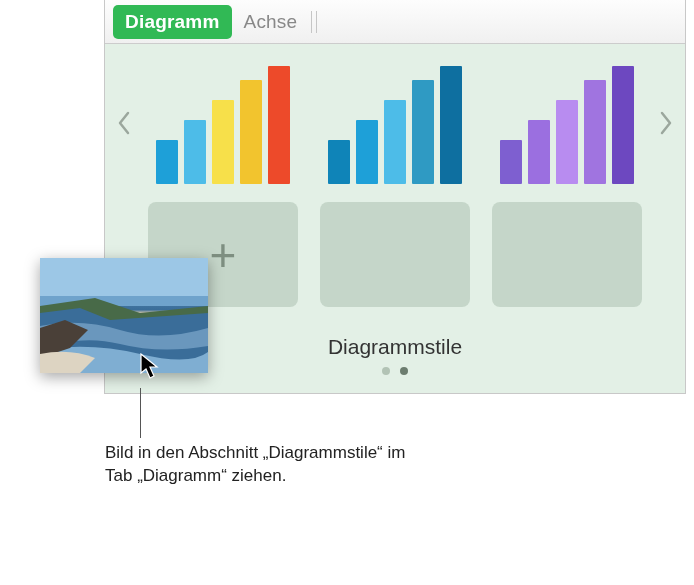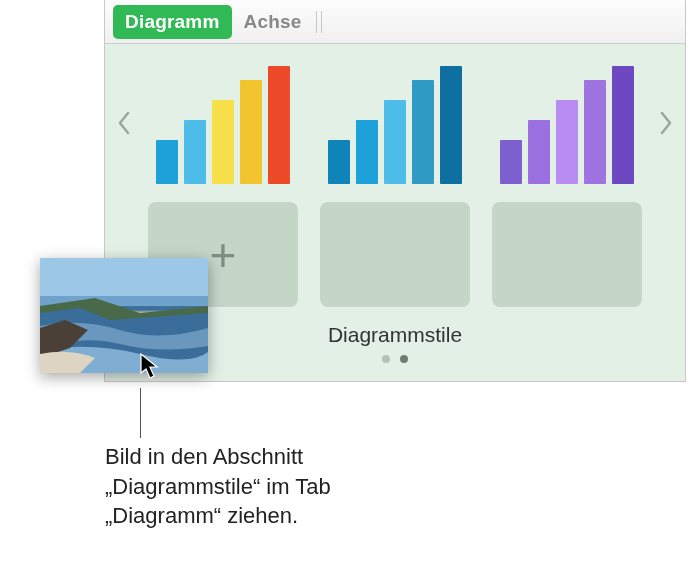--- a/index.html
+++ b/index.html
@@ -27,21 +27,21 @@
       background: linear-gradient(#fdfdfd, #f0f0f0);
       border-bottom: 1px solid #ccc;
       padding: 0 8px;
       gap: 0;
     }
     .tab {
       padding: 6px 12px;
       font-size: 19px;
       color: #888;
       cursor: pointer;
-      font-weight: 700;
+      font-weight: 400;
       letter-spacing: 0.2px;
     }
     .tab.active {
       background: #31b955;
       color: #fff;
       border-radius: 5px;
       font-weight: 600;
     }
     .sep {
       width: 1px;
@@ -113,21 +113,21 @@
     .plus {
       font-size: 46px;
       color: #7e8f81;
       font-weight: 300;
       line-height: 1;
     }
     .section-title {
       text-align: center;
       font-size: 21px;
       color: #333;
-      margin-top: 16px;
+      margin-top: 28px;
       font-weight: 500;
     }
     .pager {
       display: flex;
       justify-content: center;
       gap: 10px;
       margin-top: 8px;
     }
     .dot {
       width: 8px;
@@ -163,21 +163,21 @@
       top: 388px;
       width: 1px;
       height: 50px;
       background: #555;
     }
     .callout-text {
       position: absolute;
       left: 105px;
       top: 442px;
       width: 320px;
-      font-size: 22px;
+      font-size: 17px;
       color: #222;
       line-height: 1.35;
     }
   </style>
 </head>
 <body>
 
 <div class="panel">
   <div class="tabbar">
     <div class="tab active">Diagramm</div>

